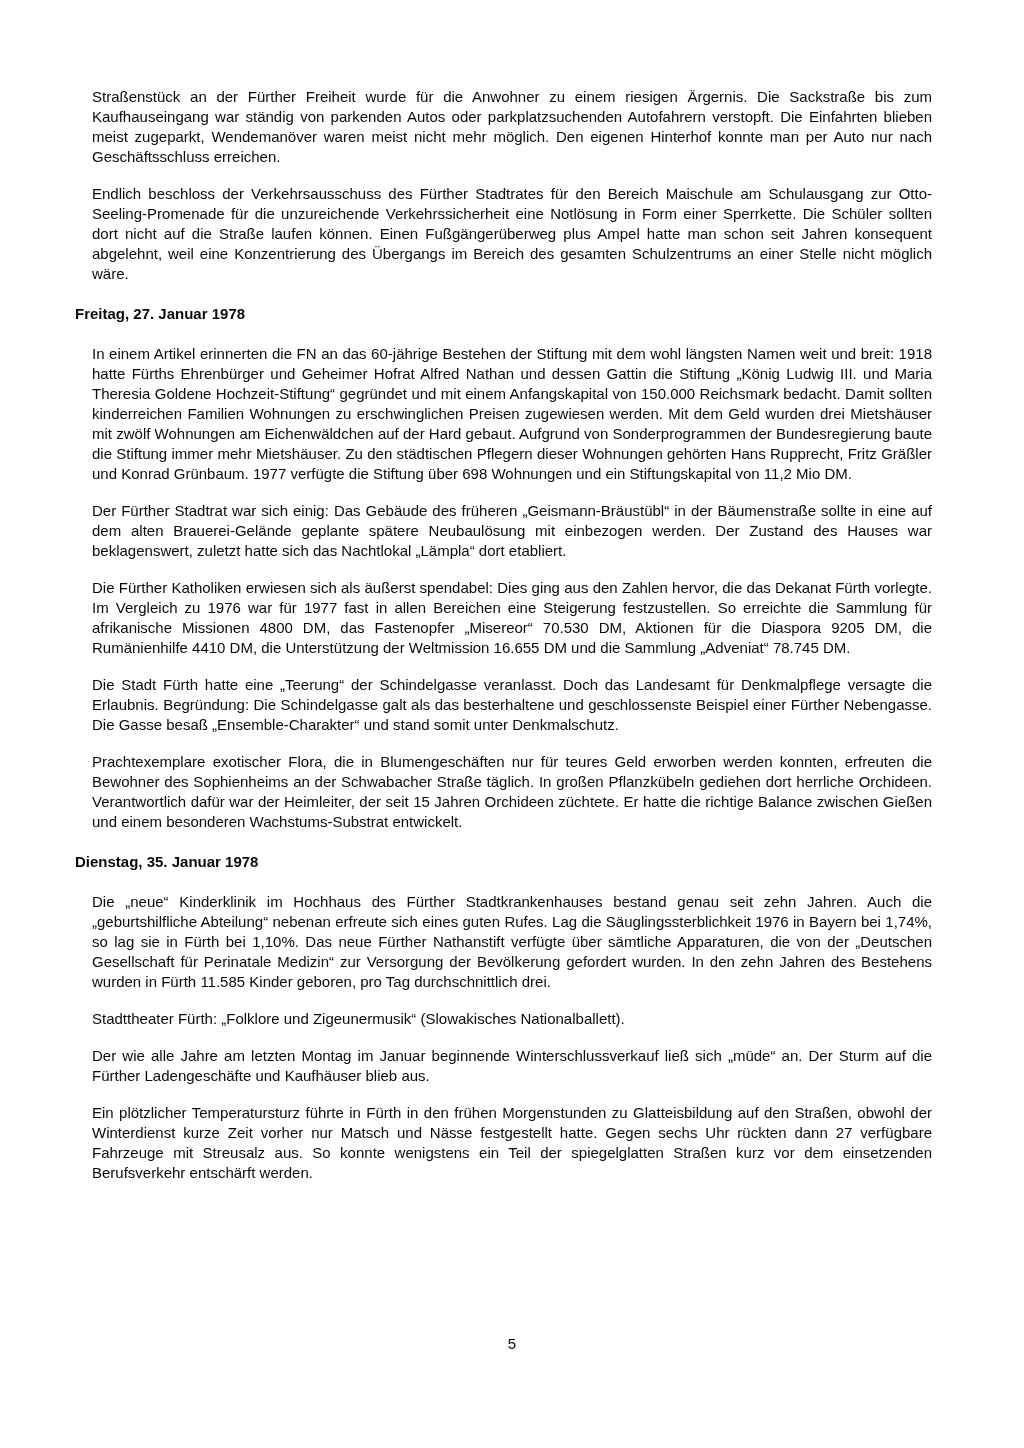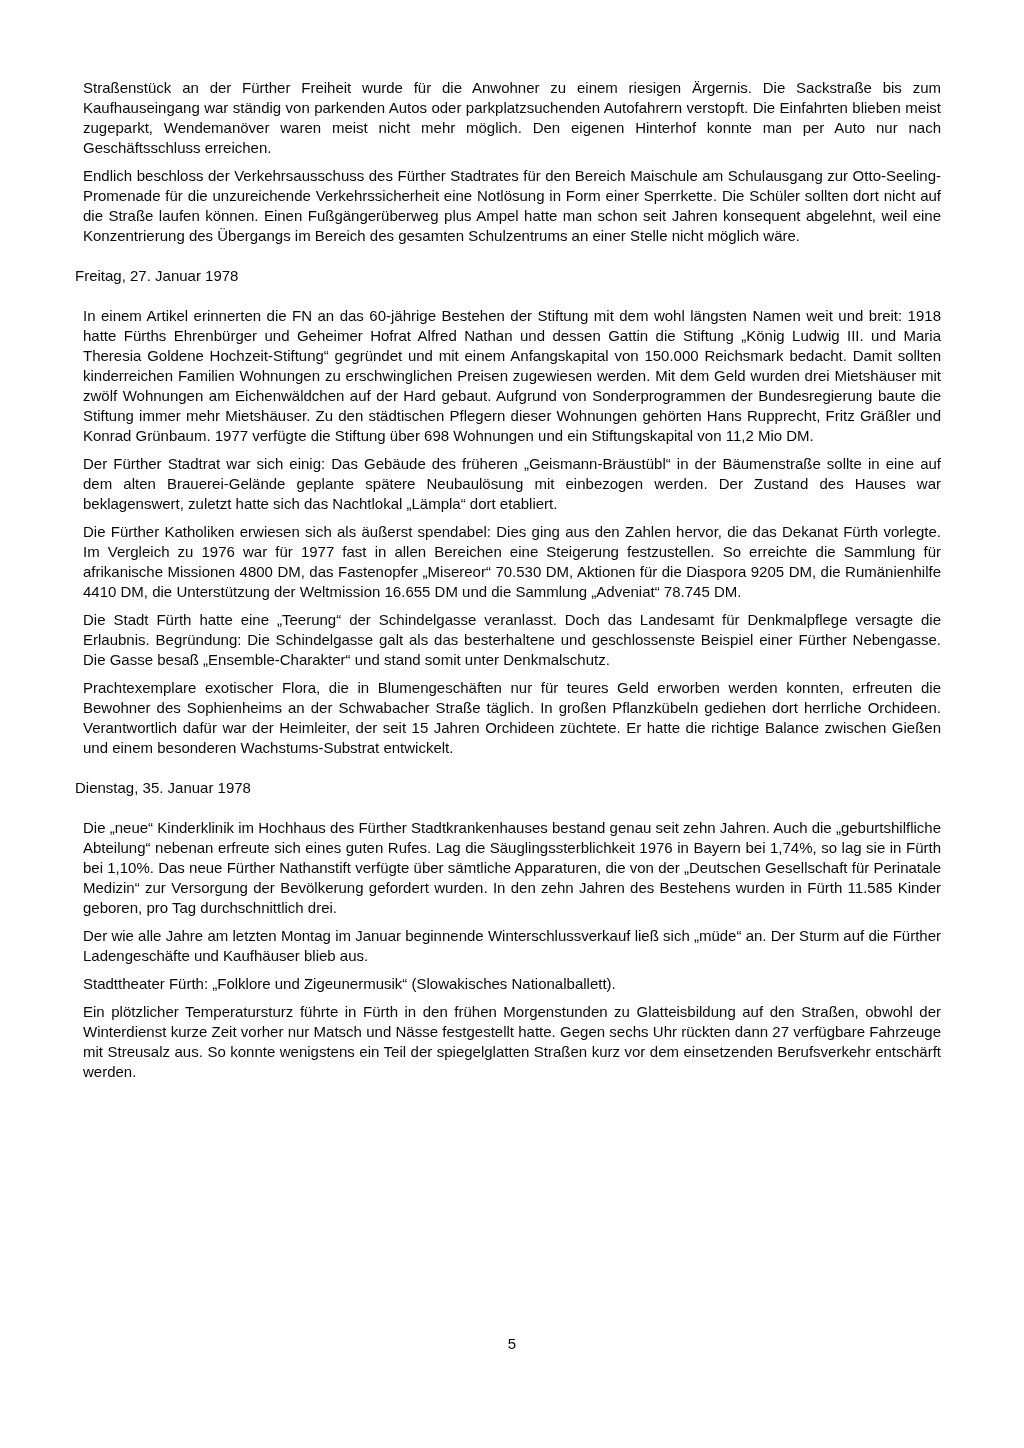--- a/index.html
+++ b/index.html
@@ -13,25 +13,25 @@
   }
   .content {
     position: absolute;
     left: 75px;
     top: 70px;
     width: 874px;
     font-size: 15px;
     line-height: 20px;
     text-align: justify;
   }
-  .content p { margin: 8px; }
+  .content p { margin: 17px; }
   .content h2 {
     font-size: 15px;
     line-height: 20px;
-    font-weight: 400;
+    font-weight: 700;
     margin: 20px 0;
     text-align: left;
   }
   .page-number {
     position: absolute;
     top: 1334px;
     left: 0;
     width: 1024px;
     text-align: center;
     font-size: 15px;
@@ -45,18 +45,18 @@
     <p>Straßenstück an der Fürther Freiheit wurde für die Anwohner zu einem riesigen Ärgernis. Die Sackstraße bis zum Kaufhauseingang war ständig von parkenden Autos oder parkplatzsuchenden Autofahrern verstopft. Die Einfahrten blieben meist zugeparkt, Wendemanöver waren meist nicht mehr möglich. Den eigenen Hinterhof konnte man per Auto nur nach Geschäftsschluss erreichen.</p>
     <p>Endlich beschloss der Verkehrsausschuss des Fürther Stadtrates für den Bereich Maischule am Schulausgang zur Otto-Seeling-Promenade für die unzureichende Verkehrssicherheit eine Notlösung in Form einer Sperrkette. Die Schüler sollten dort nicht auf die Straße laufen können. Einen Fußgängerüberweg plus Ampel hatte man schon seit Jahren konsequent abgelehnt, weil eine Konzentrierung des Übergangs im Bereich des gesamten Schulzentrums an einer Stelle nicht möglich wäre.</p>
     <h2>Freitag, 27. Januar 1978</h2>
     <p>In einem Artikel erinnerten die FN an das 60-jährige Bestehen der Stiftung mit dem wohl längsten Namen weit und breit: 1918 hatte Fürths Ehrenbürger und Geheimer Hofrat Alfred Nathan und dessen Gattin die Stiftung „König Ludwig III. und Maria Theresia Goldene Hochzeit-Stiftung“ gegründet und mit einem Anfangskapital von 150.000 Reichsmark bedacht. Damit sollten kinderreichen Familien Wohnungen zu erschwinglichen Preisen zugewiesen werden. Mit dem Geld wurden drei Mietshäuser mit zwölf Wohnungen am Eichenwäldchen auf der Hard gebaut. Aufgrund von Sonderprogrammen der Bundesregierung baute die Stiftung immer mehr Mietshäuser. Zu den städtischen Pflegern dieser Wohnungen gehörten Hans Rupprecht, Fritz Gräßler und Konrad Grünbaum. 1977 verfügte die Stiftung über 698 Wohnungen und ein Stiftungskapital von 11,2 Mio DM.</p>
     <p>Der Fürther Stadtrat war sich einig: Das Gebäude des früheren „Geismann-Bräustübl“ in der Bäumenstraße sollte in eine auf dem alten Brauerei-Gelände geplante spätere Neubaulösung mit einbezogen werden. Der Zustand des Hauses war beklagenswert, zuletzt hatte sich das Nachtlokal „Lämpla“ dort etabliert.</p>
     <p>Die Fürther Katholiken erwiesen sich als äußerst spendabel: Dies ging aus den Zahlen hervor, die das Dekanat Fürth vorlegte. Im Vergleich zu 1976 war für 1977 fast in allen Bereichen eine Steigerung festzustellen. So erreichte die Sammlung für afrikanische Missionen 4800 DM, das Fastenopfer „Misereor“ 70.530 DM, Aktionen für die Diaspora 9205 DM, die Rumänienhilfe 4410 DM, die Unterstützung der Weltmission 16.655 DM und die Sammlung „Adveniat“ 78.745 DM.</p>
     <p>Die Stadt Fürth hatte eine „Teerung“ der Schindelgasse veranlasst. Doch das Landesamt für Denkmalpflege versagte die Erlaubnis. Begründung: Die Schindelgasse galt als das besterhaltene und geschlossenste Beispiel einer Fürther Nebengasse. Die Gasse besaß „Ensemble-Charakter“ und stand somit unter Denkmalschutz.</p>
     <p>Prachtexemplare exotischer Flora, die in Blumengeschäften nur für teures Geld erworben werden konnten, erfreuten die Bewohner des Sophienheims an der Schwabacher Straße täglich. In großen Pflanzkübeln gediehen dort herrliche Orchideen. Verantwortlich dafür war der Heimleiter, der seit 15 Jahren Orchideen züchtete. Er hatte die richtige Balance zwischen Gießen und einem besonderen Wachstums-Substrat entwickelt.</p>
     <h2>Dienstag, 35. Januar 1978</h2>
     <p>Die „neue“ Kinderklinik im Hochhaus des Fürther Stadtkrankenhauses bestand genau seit zehn Jahren. Auch die „geburtshilfliche Abteilung“ nebenan erfreute sich eines guten Rufes. Lag die Säuglingssterblichkeit 1976 in Bayern bei 1,74%, so lag sie in Fürth bei 1,10%. Das neue Fürther Nathanstift verfügte über sämtliche Apparaturen, die von der „Deutschen Gesellschaft für Perinatale Medizin“ zur Versorgung der Bevölkerung gefordert wurden. In den zehn Jahren des Bestehens wurden in Fürth 11.585 Kinder geboren, pro Tag durchschnittlich drei.</p>
+    <p>Stadttheater Fürth: „Folklore und Zigeunermusik“ (Slowakisches Nationalballett).</p>
     <p>Der wie alle Jahre am letzten Montag im Januar beginnende Winterschlussverkauf ließ sich „müde“ an. Der Sturm auf die Fürther Ladengeschäfte und Kaufhäuser blieb aus.</p>
-    <p>Stadttheater Fürth: „Folklore und Zigeunermusik“ (Slowakisches Nationalballett).</p>
     <p>Ein plötzlicher Temperatursturz führte in Fürth in den frühen Morgenstunden zu Glatteisbildung auf den Straßen, obwohl der Winterdienst kurze Zeit vorher nur Matsch und Nässe festgestellt hatte. Gegen sechs Uhr rückten dann 27 verfügbare Fahrzeuge mit Streusalz aus. So konnte wenigstens ein Teil der spiegelglatten Straßen kurz vor dem einsetzenden Berufsverkehr entschärft werden.</p>
   </main>
 
 <div class="page-number">5</div>
 
 </body></html>

